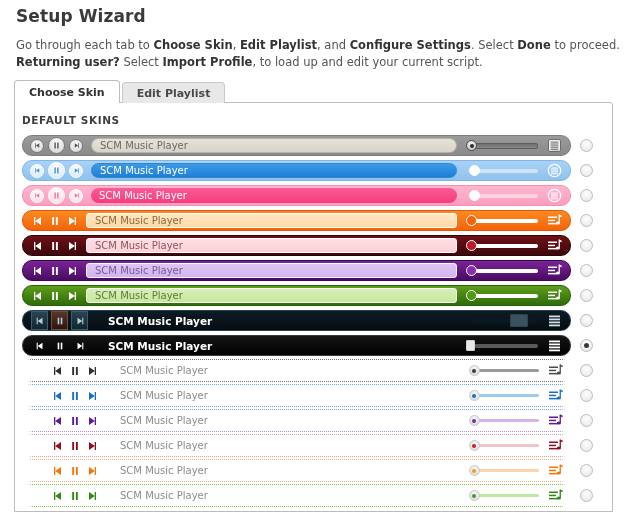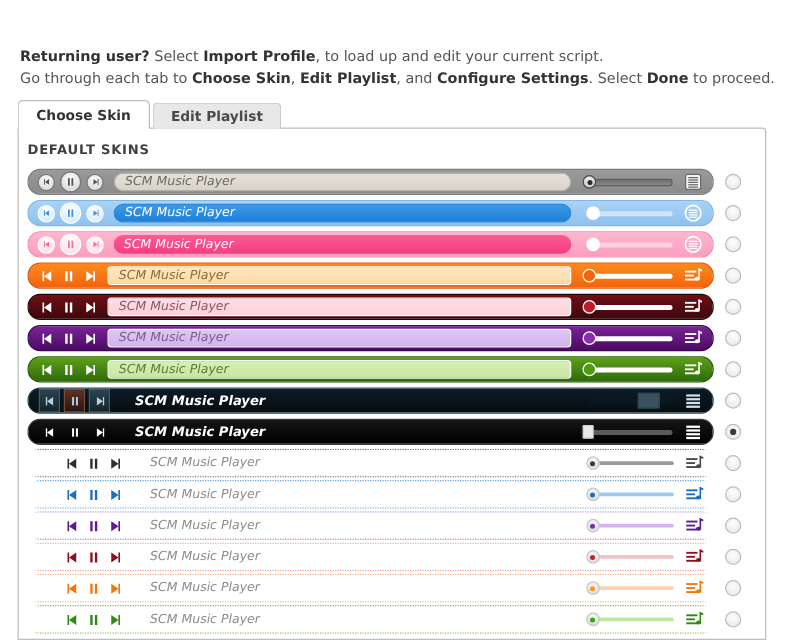--- a/index.html
+++ b/index.html
@@ -70,21 +70,20 @@
     display: flex; align-items: center;
     margin-bottom: 0px;
     cursor: pointer;
   }
   .player {
     position: relative;
     width: 549px; height: 21px;
     display: flex; align-items: center;
     border-radius: 10px;
     overflow: hidden;
-    font-style: italic;
   }
   .ctrls { display: flex; align-items: center; gap: 4px; padding-left: 7px; }
   .ctrl { display:block; }
 
   
   .titlebox {
     margin-left: 8px;
     height: 15px;
     flex: 1 1 auto;
     display: flex; align-items: center;
@@ -117,24 +116,25 @@
   .dots-top, .dots-bot {
     position:absolute; left:0; right:0; height:1px;
   }
   .dots-top { top:0; } .dots-bot { bottom:0; }
 </style>
 </head>
 <body>
 
 <div id="page">
 
+  <div class="wiz-title">Setup Wizard</div>
 
   <div class="wiz-desc">
+    <div><span>Go through each tab to </span><b>Choose Skin</b><span>, </span><b>Edit Playlist</b><span>, and </span><b>Configure Settings</b><span>. Select </span><b>Done</b><span> to proceed.</span></div>
     <div><b>Returning user?</b><span> Select </span><b>Import Profile</b><span>, to load up and edit your current script.</span></div>
-    <div><span>Go through each tab to </span><b>Choose Skin</b><span>, </span><b>Edit Playlist</b><span>, and </span><b>Configure Settings</b><span>. Select </span><b>Done</b><span> to proceed.</span></div>
   </div>
 
   <div class="tabbar">
       <div class="tab active">
         <span>Choose Skin</span>
       </div>
       <div class="tab">
         <span>Edit Playlist</span>
       </div>
     </div>

